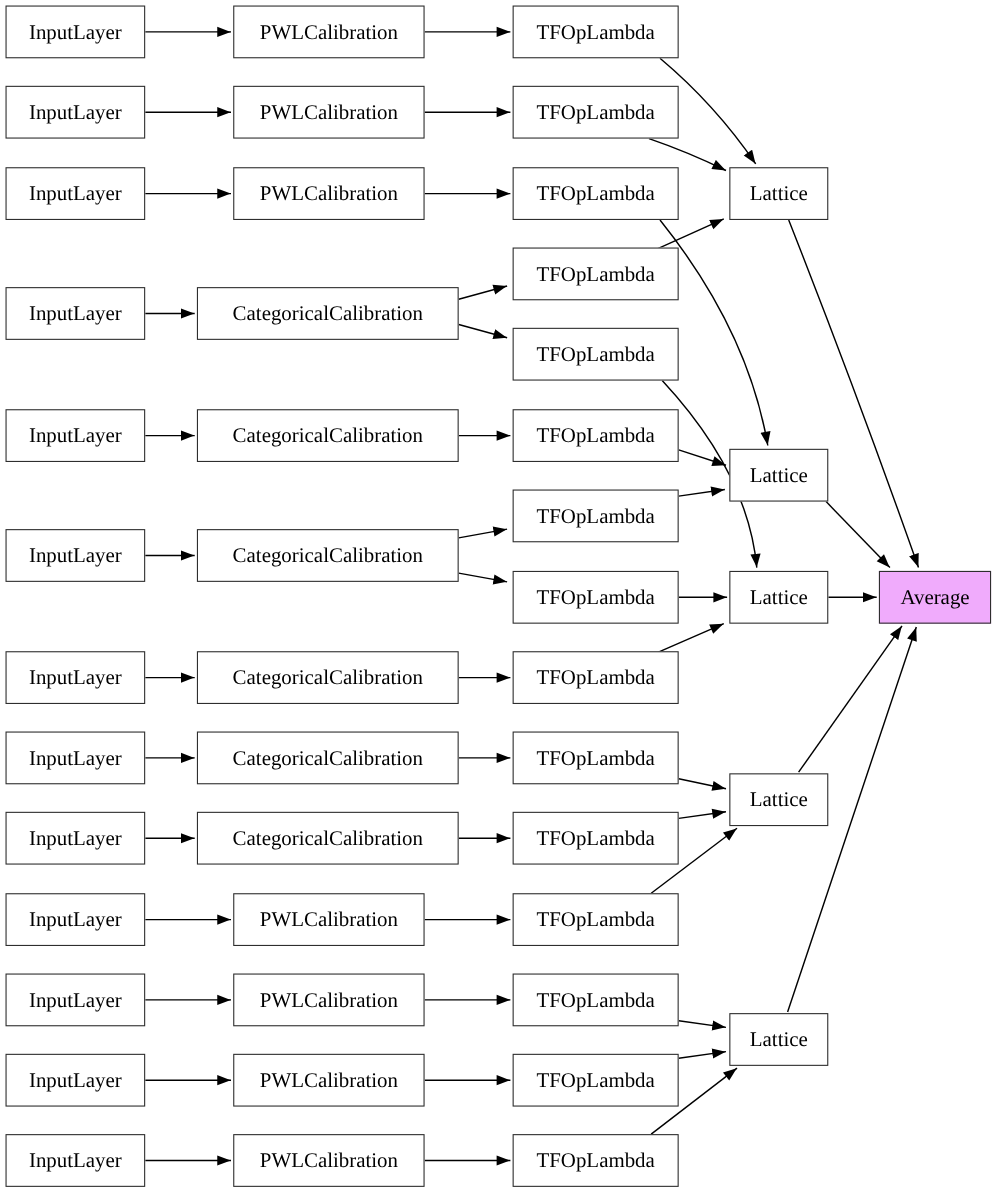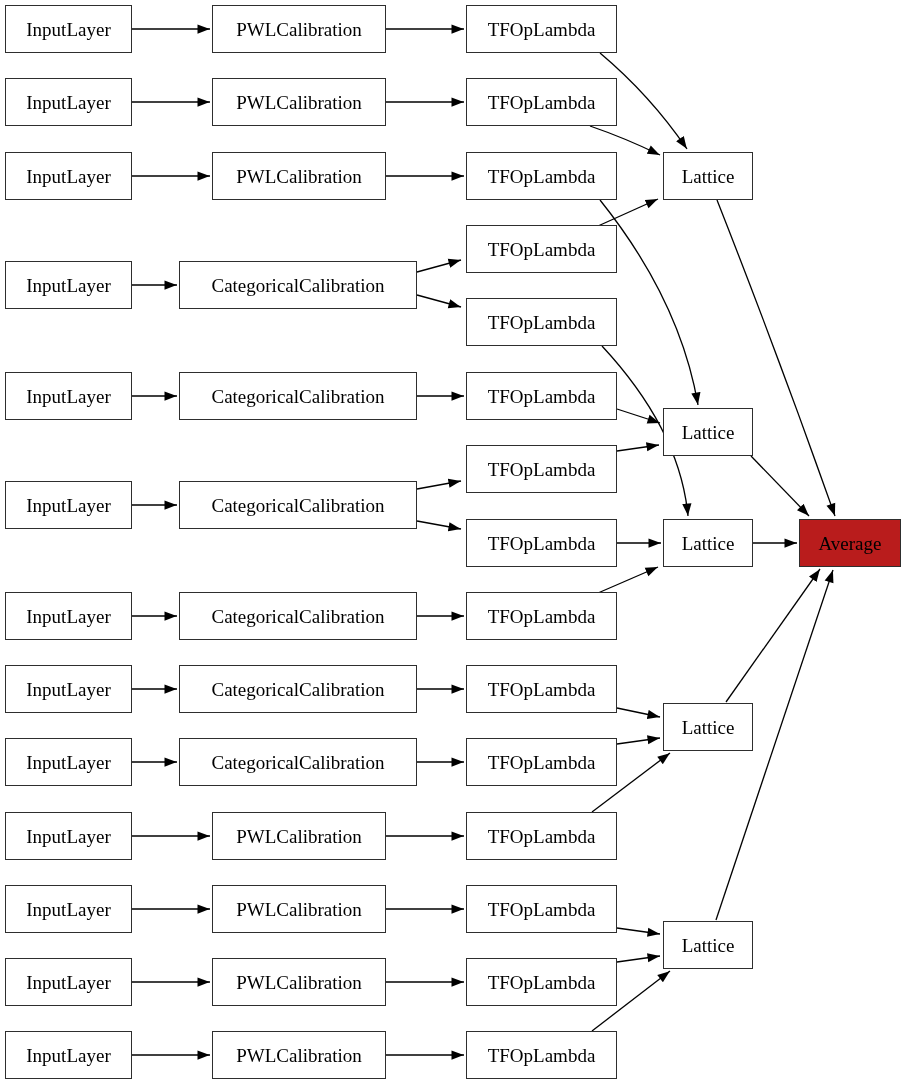--- a/index.html
+++ b/index.html
@@ -117,15 +117,15 @@
       <div class="gnode" style="left: 466px; top: 738px; width: 151px; height: 48px; background: rgb(255, 255, 255); border-color: rgb(46, 46, 46); color: rgb(0, 0, 0);">TFOpLambda</div>
       <div class="gnode" style="left: 466px; top: 812px; width: 151px; height: 48px; background: rgb(255, 255, 255); border-color: rgb(46, 46, 46); color: rgb(0, 0, 0);">TFOpLambda</div>
       <div class="gnode" style="left: 466px; top: 885px; width: 151px; height: 48px; background: rgb(255, 255, 255); border-color: rgb(46, 46, 46); color: rgb(0, 0, 0);">TFOpLambda</div>
       <div class="gnode" style="left: 466px; top: 958px; width: 151px; height: 48px; background: rgb(255, 255, 255); border-color: rgb(46, 46, 46); color: rgb(0, 0, 0);">TFOpLambda</div>
       <div class="gnode" style="left: 466px; top: 1031px; width: 151px; height: 48px; background: rgb(255, 255, 255); border-color: rgb(46, 46, 46); color: rgb(0, 0, 0);">TFOpLambda</div>
       <div class="gnode" style="left: 663px; top: 152px; width: 90px; height: 48px; background: rgb(255, 255, 255); border-color: rgb(46, 46, 46); color: rgb(0, 0, 0);">Lattice</div>
       <div class="gnode" style="left: 663px; top: 408px; width: 90px; height: 48px; background: rgb(255, 255, 255); border-color: rgb(46, 46, 46); color: rgb(0, 0, 0);">Lattice</div>
       <div class="gnode" style="left: 663px; top: 519px; width: 90px; height: 48px; background: rgb(255, 255, 255); border-color: rgb(46, 46, 46); color: rgb(0, 0, 0);">Lattice</div>
       <div class="gnode" style="left: 663px; top: 703px; width: 90px; height: 48px; background: rgb(255, 255, 255); border-color: rgb(46, 46, 46); color: rgb(0, 0, 0);">Lattice</div>
       <div class="gnode" style="left: 663px; top: 921px; width: 90px; height: 48px; background: rgb(255, 255, 255); border-color: rgb(46, 46, 46); color: rgb(0, 0, 0);">Lattice</div>
-      <div class="gnode" style="left: 799px; top: 519px; width: 102px; height: 48px; background: #b91c1c; border-color: rgb(46, 46, 46); color: rgb(0, 0, 0);">Average</div>
+      <div class="gnode" style="left: 799px; top: 519px; width: 102px; height: 48px; background: #f0abfc; border-color: rgb(46, 46, 46); color: rgb(0, 0, 0);">Average</div>
     </div>
 </div>
 
 </body></html>

